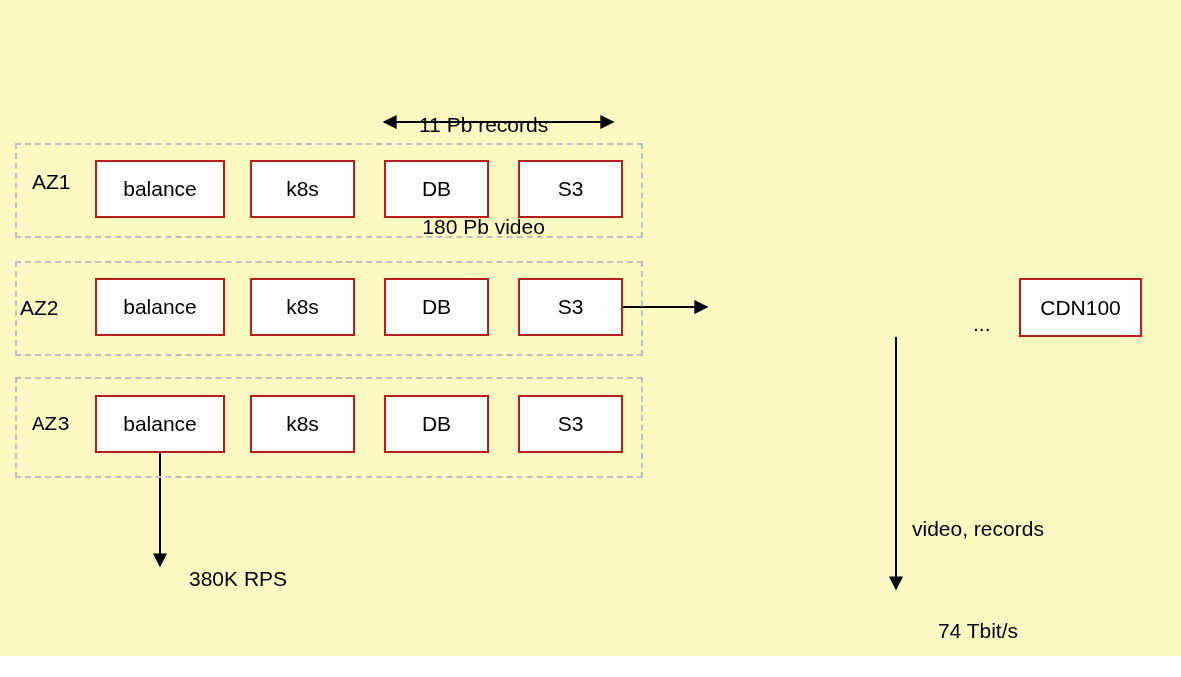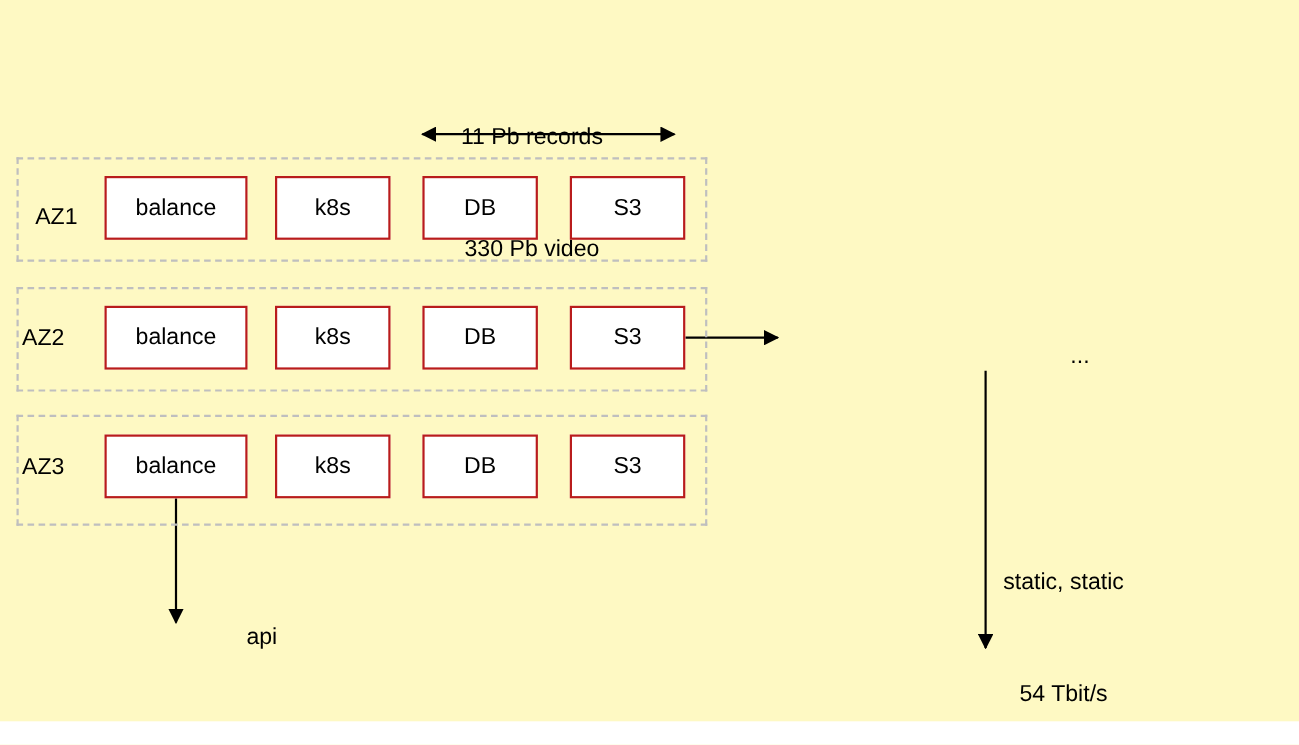--- a/index.html
+++ b/index.html
@@ -99,49 +99,49 @@
 
     <line x1="623" y1="307" x2="707" y2="307" stroke="#000000" stroke-width="2" marker-end="url(#arrow-end)"></line>
 
     <line x1="160" y1="453" x2="160" y2="566" stroke="#000000" stroke-width="2" marker-end="url(#arrow-end)"></line>
 
     <line x1="896" y1="337" x2="896" y2="589" stroke="#000000" stroke-width="2" marker-end="url(#arrow-end)"></line>
   </svg>
 
   <div class="annotation" style="left:419px; top:40px;">
     <span class="line">11 Pb records</span>
-    <span class="line">330 Pb video</span>
+    <span class="line">180 Pb video</span>
   </div>
 
   <div class="az-zone" style="left:15px; top:143px; width:628px; height:95px;"></div>
-  <div class="az-label" style="left:32px; top:187px;">AZ1</div>
+  <div class="az-label" style="left:32px; top:171px;">AZ1</div>
   <div class="node-box" style="left:95px; top:160px; width:130px; height:58px;">balance</div>
   <div class="node-box" style="left:250px; top:160px; width:105px; height:58px;">k8s</div>
   <div class="node-box" style="left:384px; top:160px; width:105px; height:58px;">DB</div>
   <div class="node-box" style="left:518px; top:160px; width:105px; height:58px;">S3</div>
 
   <div class="az-zone" style="left:15px; top:261px; width:628px; height:95px;"></div>
   <div class="az-label" style="left:20px; top:297px;">AZ2</div>
   <div class="node-box" style="left:95px; top:278px; width:130px; height:58px;">balance</div>
   <div class="node-box" style="left:250px; top:278px; width:105px; height:58px;">k8s</div>
   <div class="node-box" style="left:384px; top:278px; width:105px; height:58px;">DB</div>
   <div class="node-box" style="left:518px; top:278px; width:105px; height:58px;">S3</div>
 
   <div class="az-zone" style="left:15px; top:377px; width:628px; height:101px;"></div>
-  <div class="az-label" style="left:20px; top:414px;">AZ3</div>
+  <div class="az-label" style="left:32px; top:414px;font-family:Liberation Mono, monospace;">AZ3</div>
   <div class="node-box" style="left:95px; top:395px; width:130px; height:58px;">balance</div>
   <div class="node-box" style="left:250px; top:395px; width:105px; height:58px;">k8s</div>
   <div class="node-box" style="left:384px; top:395px; width:105px; height:58px;">DB</div>
   <div class="node-box" style="left:518px; top:395px; width:105px; height:58px;">S3</div>
 
   <div class="ellipsis" style="left:973px; top:313px;">...</div>
+  <div class="node-box" style="left:1019px; top:278px; width:123px; height:59px;">CDN100</div>
 
   <div class="annotation" style="left:189px; top:494px;">
-    <span class="line">api</span>
     <span class="line">380K RPS</span>
   </div>
 
   <div class="annotation" style="left:912px; top:444px;">
-    <span class="line">static, static</span>
-    <span class="line">54 Tbit/s</span>
+    <span class="line">video, records</span>
+    <span class="line">74 Tbit/s</span>
   </div>
 
 </div>
 
 </body></html>

